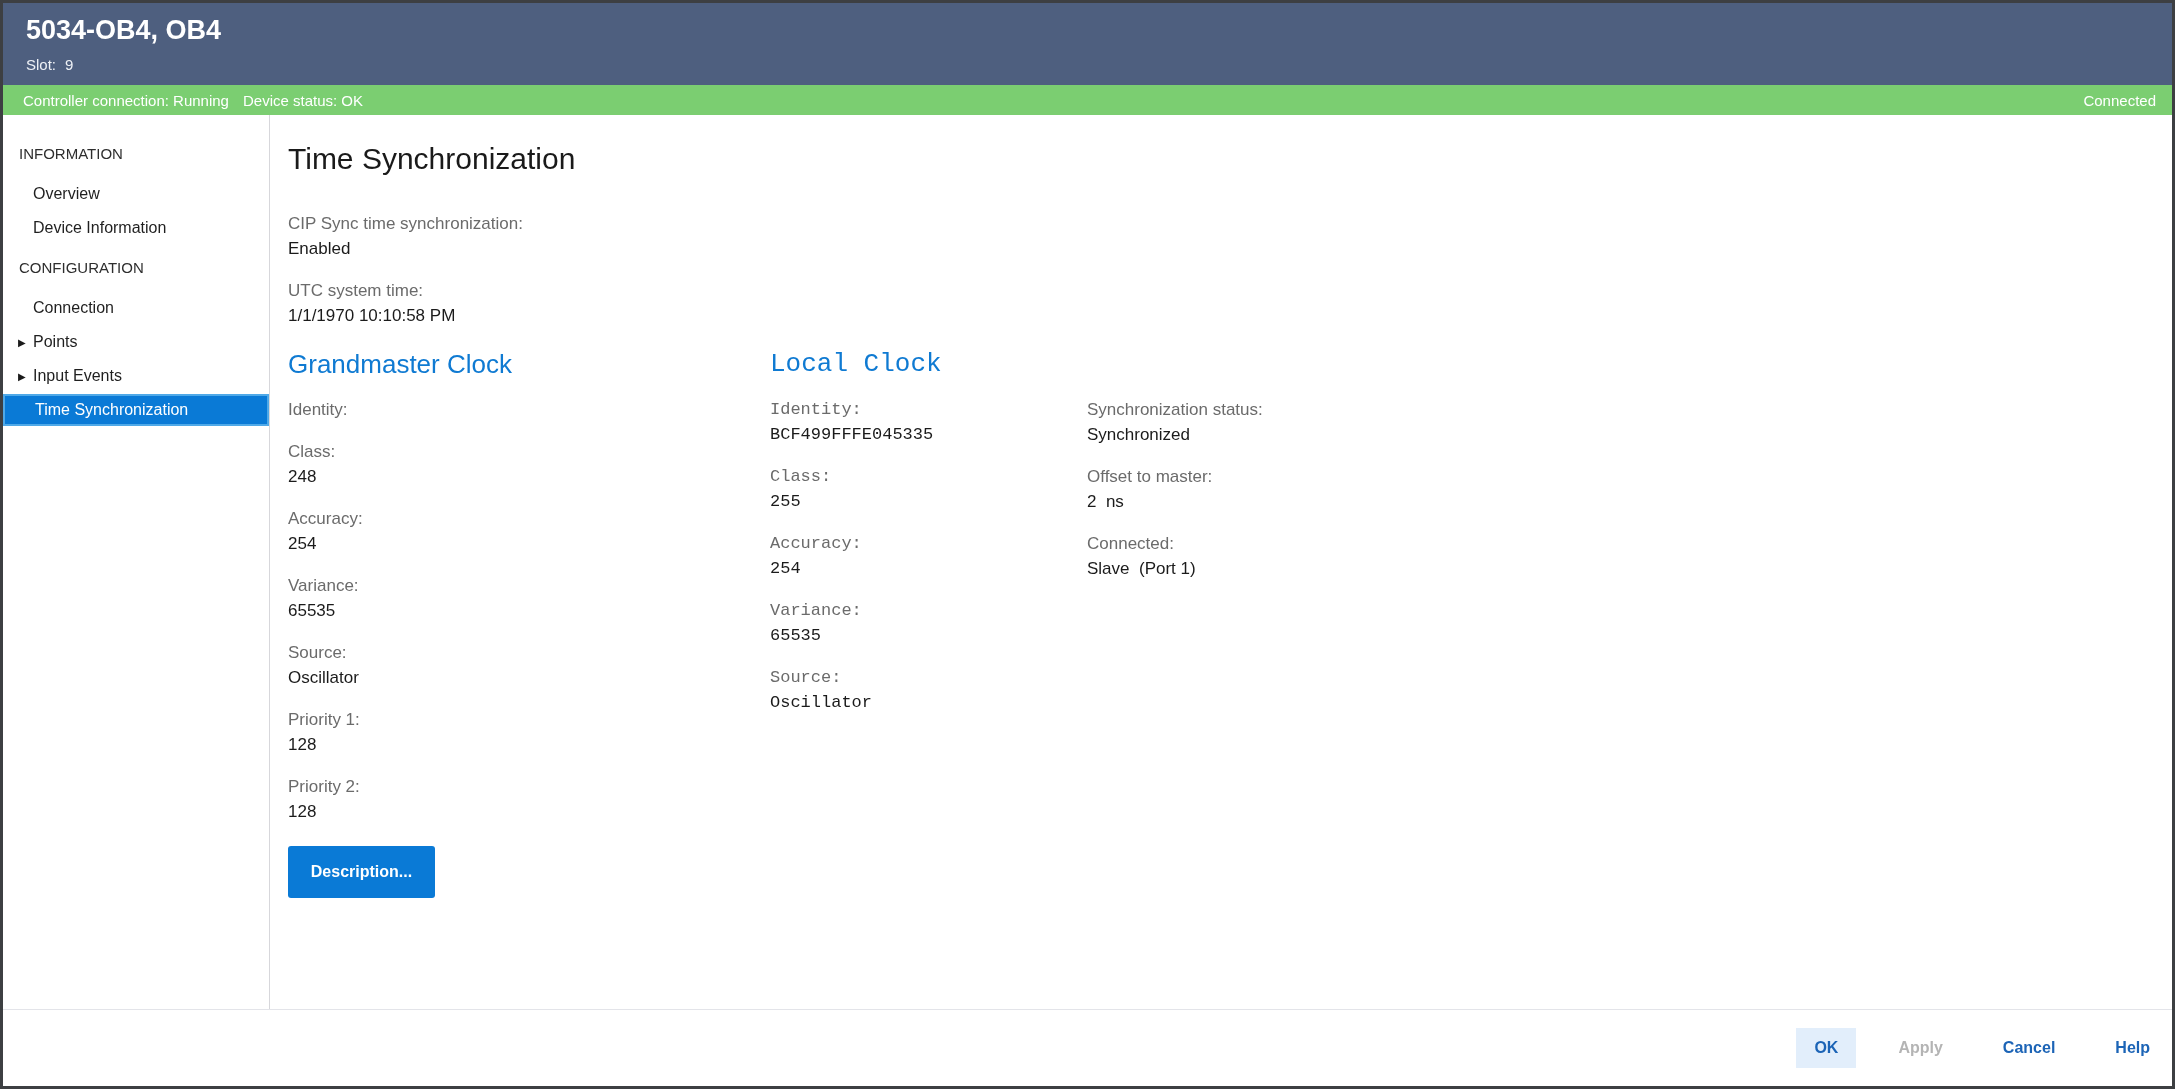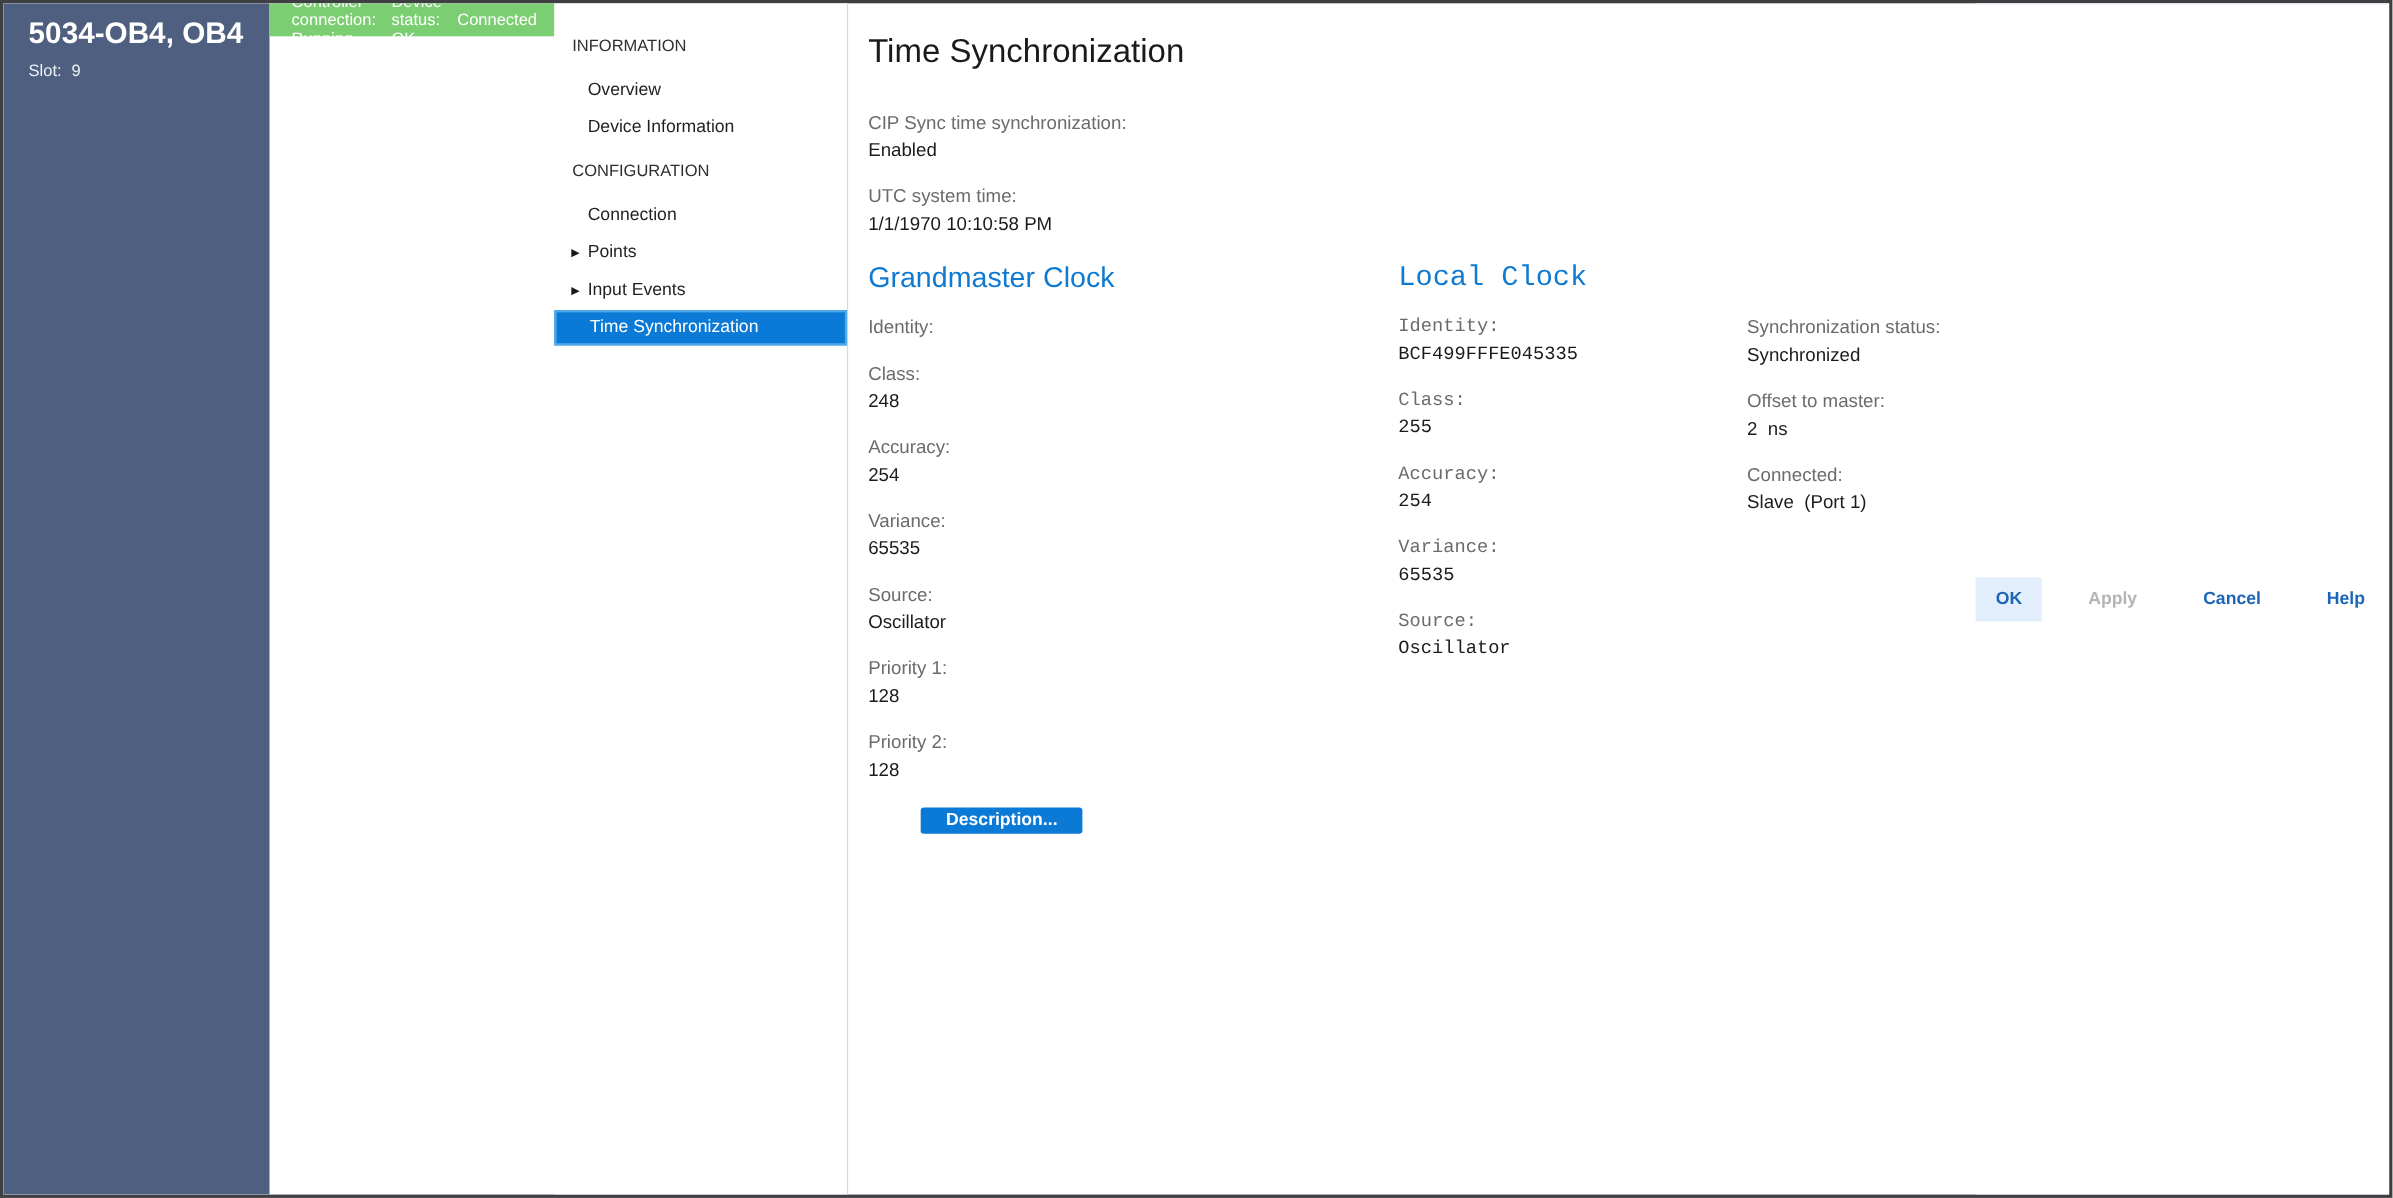--- a/index.html
+++ b/index.html
@@ -1,19 +1,19 @@
 <!DOCTYPE html>
 <html><head>
 <meta charset="utf-8">
 <style>
   * { margin:0; padding:0; box-sizing:border-box; }
   body { font-family:"Liberation Sans", sans-serif; background:#888; }
   .window {
     width:2175px; height:1089px; border:3px solid #3d3f42;
-    background:#fff; display:flex; flex-direction:row; overflow:hidden;
+    background:#fff; display:flex; flex-direction:column; overflow:hidden;
   }
   
   .hdr { background:#4e5f7f; color:#fff; padding:10px 24px 10px 23px; flex:0 0 auto; }
   .hdr-title { font-size:27px; font-weight:bold; line-height:34px; margin-bottom:8px; }
   .hdr-line { font-size:15px; color:#eef1f6; line-height:20px; margin-bottom:6px; display:flex; }
   .hdr-line .val { margin-left:9px; }
   
   .statusbar { background:#7bce71; color:#fff; height:30px; flex:0 0 30px;
     display:flex; align-items:center; font-size:15px; padding:0 16px 0 20px; }
   .sb-item { margin-right:14px; }
@@ -31,21 +31,21 @@
   .page-title { font-size:30px; font-weight:400; color:#1a1a1a; line-height:40px; margin-bottom:34px; }
   .field { margin-bottom:20px; }
   .field .fl { font-size:17px; color:#6b6b6b; line-height:22px; margin-bottom:3px; white-space:pre-wrap; }
   .field .fv { font-size:17px; color:#1b1b1b; line-height:22px; white-space:pre-wrap; }
   .cols { display:flex; }
   .col1 { flex:0 0 482px; }
   .col2 { flex:0 0 317px;font-family:Liberation Mono, monospace; }
   .col3 { flex:1 1 auto; padding-top:52px; }
   .sec-heading { font-size:26px; color:#0f7ad2; font-weight:400; line-height:34px; margin-bottom:18px; }
   .desc-btn { margin-top:3px; background:#0a7ad6; color:#fff; border:none; font-family:inherit;
-    font-size:16px; font-weight:bold; width:147px; height:24px; border-radius:3px; cursor:pointer;margin-left:48px; }
+    font-size:16px; font-weight:bold; width:147px; height:52px; border-radius:3px; cursor:pointer; }
   
   .footer { flex:0 0 77px; border-top:1px solid #e3e4e9; background:#fff;
     display:flex; align-items:center; justify-content:flex-end; padding-right:14px; }
   .fbtn { font-family:inherit; font-size:16px; font-weight:600; background:transparent;
     border:none; padding:11px 18px; cursor:pointer; }
   .fbtn.ok { background:#e2eefb; color:#1c64b6; margin-right:24px; }
   .fbtn.apply { color:#b4b4b4; margin-right:24px; cursor:default; }
   .fbtn.cancel { color:#1c64b6; margin-right:24px; }
   .fbtn.help { color:#1c64b6; padding-right:8px; }
 </style>

